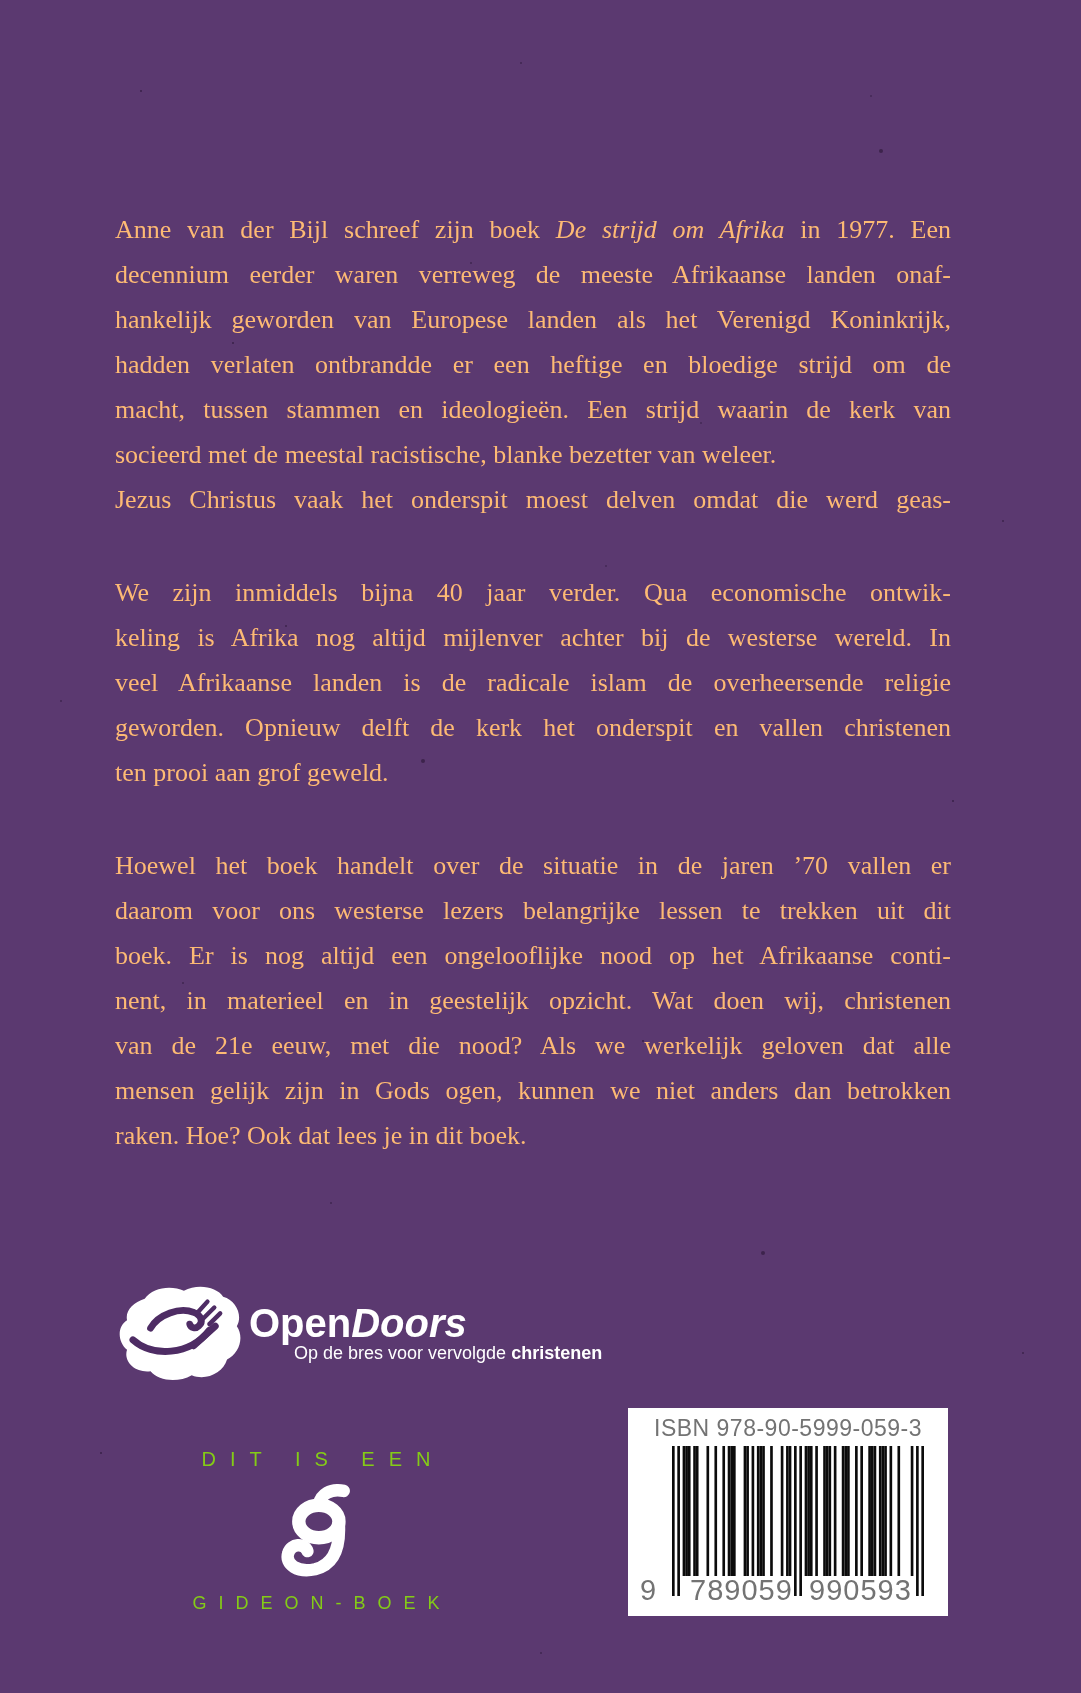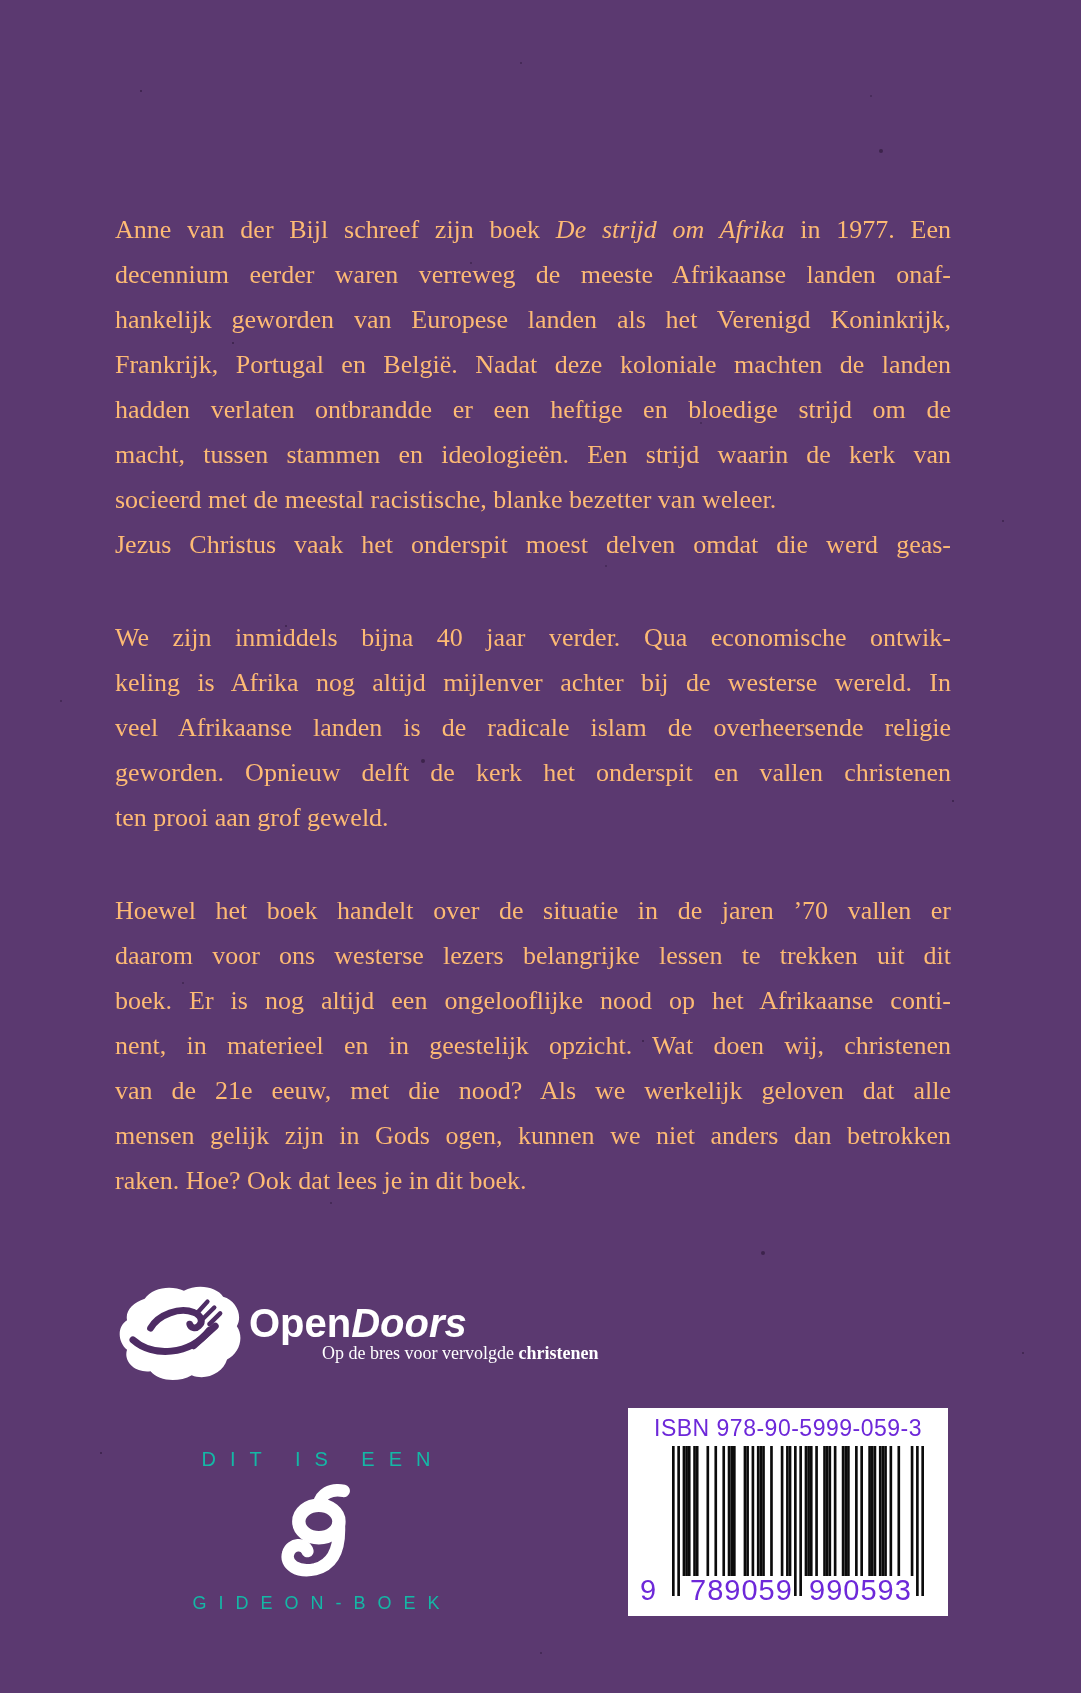--- a/index.html
+++ b/index.html
@@ -41,56 +41,55 @@
   .opendoors{position:absolute;left:115px;top:1281px;width:440px;height:110px;color:#ffffff;}
   .od-stone{position:absolute;left:0;top:2px;width:128px;height:100px;}
   .od-name{
     position:absolute;left:134px;top:19px;
     font-family:"Liberation Sans", sans-serif;font-weight:bold;font-size:40px;line-height:46px;
     white-space:nowrap;
   }
   .od-doors{font-style:italic;}
   .od-tagline{
     position:absolute;left:179px;top:62px;
-    font-family:Liberation Serif, serif;font-size:18px;white-space:nowrap;margin-left:28px;
+    font-family:Liberation Sans, sans-serif;font-size:18px;white-space:nowrap;
   }
   .od-tagline .bold{font-weight:bold;}
   
   .gideon{
     position:absolute;left:166px;top:1448px;width:300px;text-align:center;
-    color:#14b8a6;font-family:"Liberation Sans", sans-serif;
+    color:#84cc16;font-family:"Liberation Sans", sans-serif;
   }
   .g-kicker{font-size:20px;letter-spacing:14px;margin-left:14px;}
   .g-logo{width:86px;height:96px;margin:13px auto 0;display:block;}
   .g-label{margin-top:13px;font-size:18px;letter-spacing:12px;margin-left:12px;}
   
   .barcode-box{
     position:absolute;left:628px;top:1408px;width:320px;height:208px;
-    background:#ffffff;color:#6d28d9;font-family:"Liberation Sans", sans-serif;
+    background:#ffffff;color:#737373;font-family:"Liberation Sans", sans-serif;
   }
   .isbn-label{text-align:center;padding-top:7px;font-size:23px;letter-spacing:.5px;}
   .bars{position:absolute;left:44px;top:38px;width:252px;height:150px;}
   .bars rect{fill:#0b0b0b;}
   .bc-digit{position:absolute;font-size:29px;letter-spacing:1px;}
   .bc-d1{left:12px;top:166px;}
   .bc-d2{left:62px;top:166px;}
   .bc-d3{left:181px;top:166px;}
 </style>
 </head>
 <body>
 
 <div class="cover">
   <div class="speckles"></div>
 
   <div class="body-text">
       <div class="para">
         <div class="line"><span>Anne van der Bijl schreef zijn boek </span><span class="it">De strijd om Afrika</span><span> in 1977. Een</span></div>
         <div class="line">decennium eerder waren verreweg de meeste Afrikaanse landen onaf-</div>
         <div class="line">hankelijk geworden van Europese landen als het Verenigd Koninkrijk,</div>
-        <div class="line">Frankrijk, Portugal en België. Nadat deze koloniale machten de landen</div>
         <div class="line">hadden verlaten ontbrandde er een heftige en bloedige strijd om de</div>
         <div class="line">macht, tussen stammen en ideologieën. Een strijd waarin de kerk van</div>
         <div class="line last">socieerd met de meestal racistische, blanke bezetter van weleer.</div>
         <div class="line">Jezus Christus vaak het onderspit moest delven omdat die werd geas-</div>
       </div>
       <div class="para">
         <div class="line">We zijn inmiddels bijna 40 jaar verder. Qua economische ontwik-</div>
         <div class="line">keling is Afrika nog altijd mijlenver achter bij de westerse wereld. In</div>
         <div class="line">veel Afrikaanse landen is de radicale islam de overheersende religie</div>
         <div class="line">geworden. Opnieuw delft de kerk het onderspit en vallen christenen</div>

